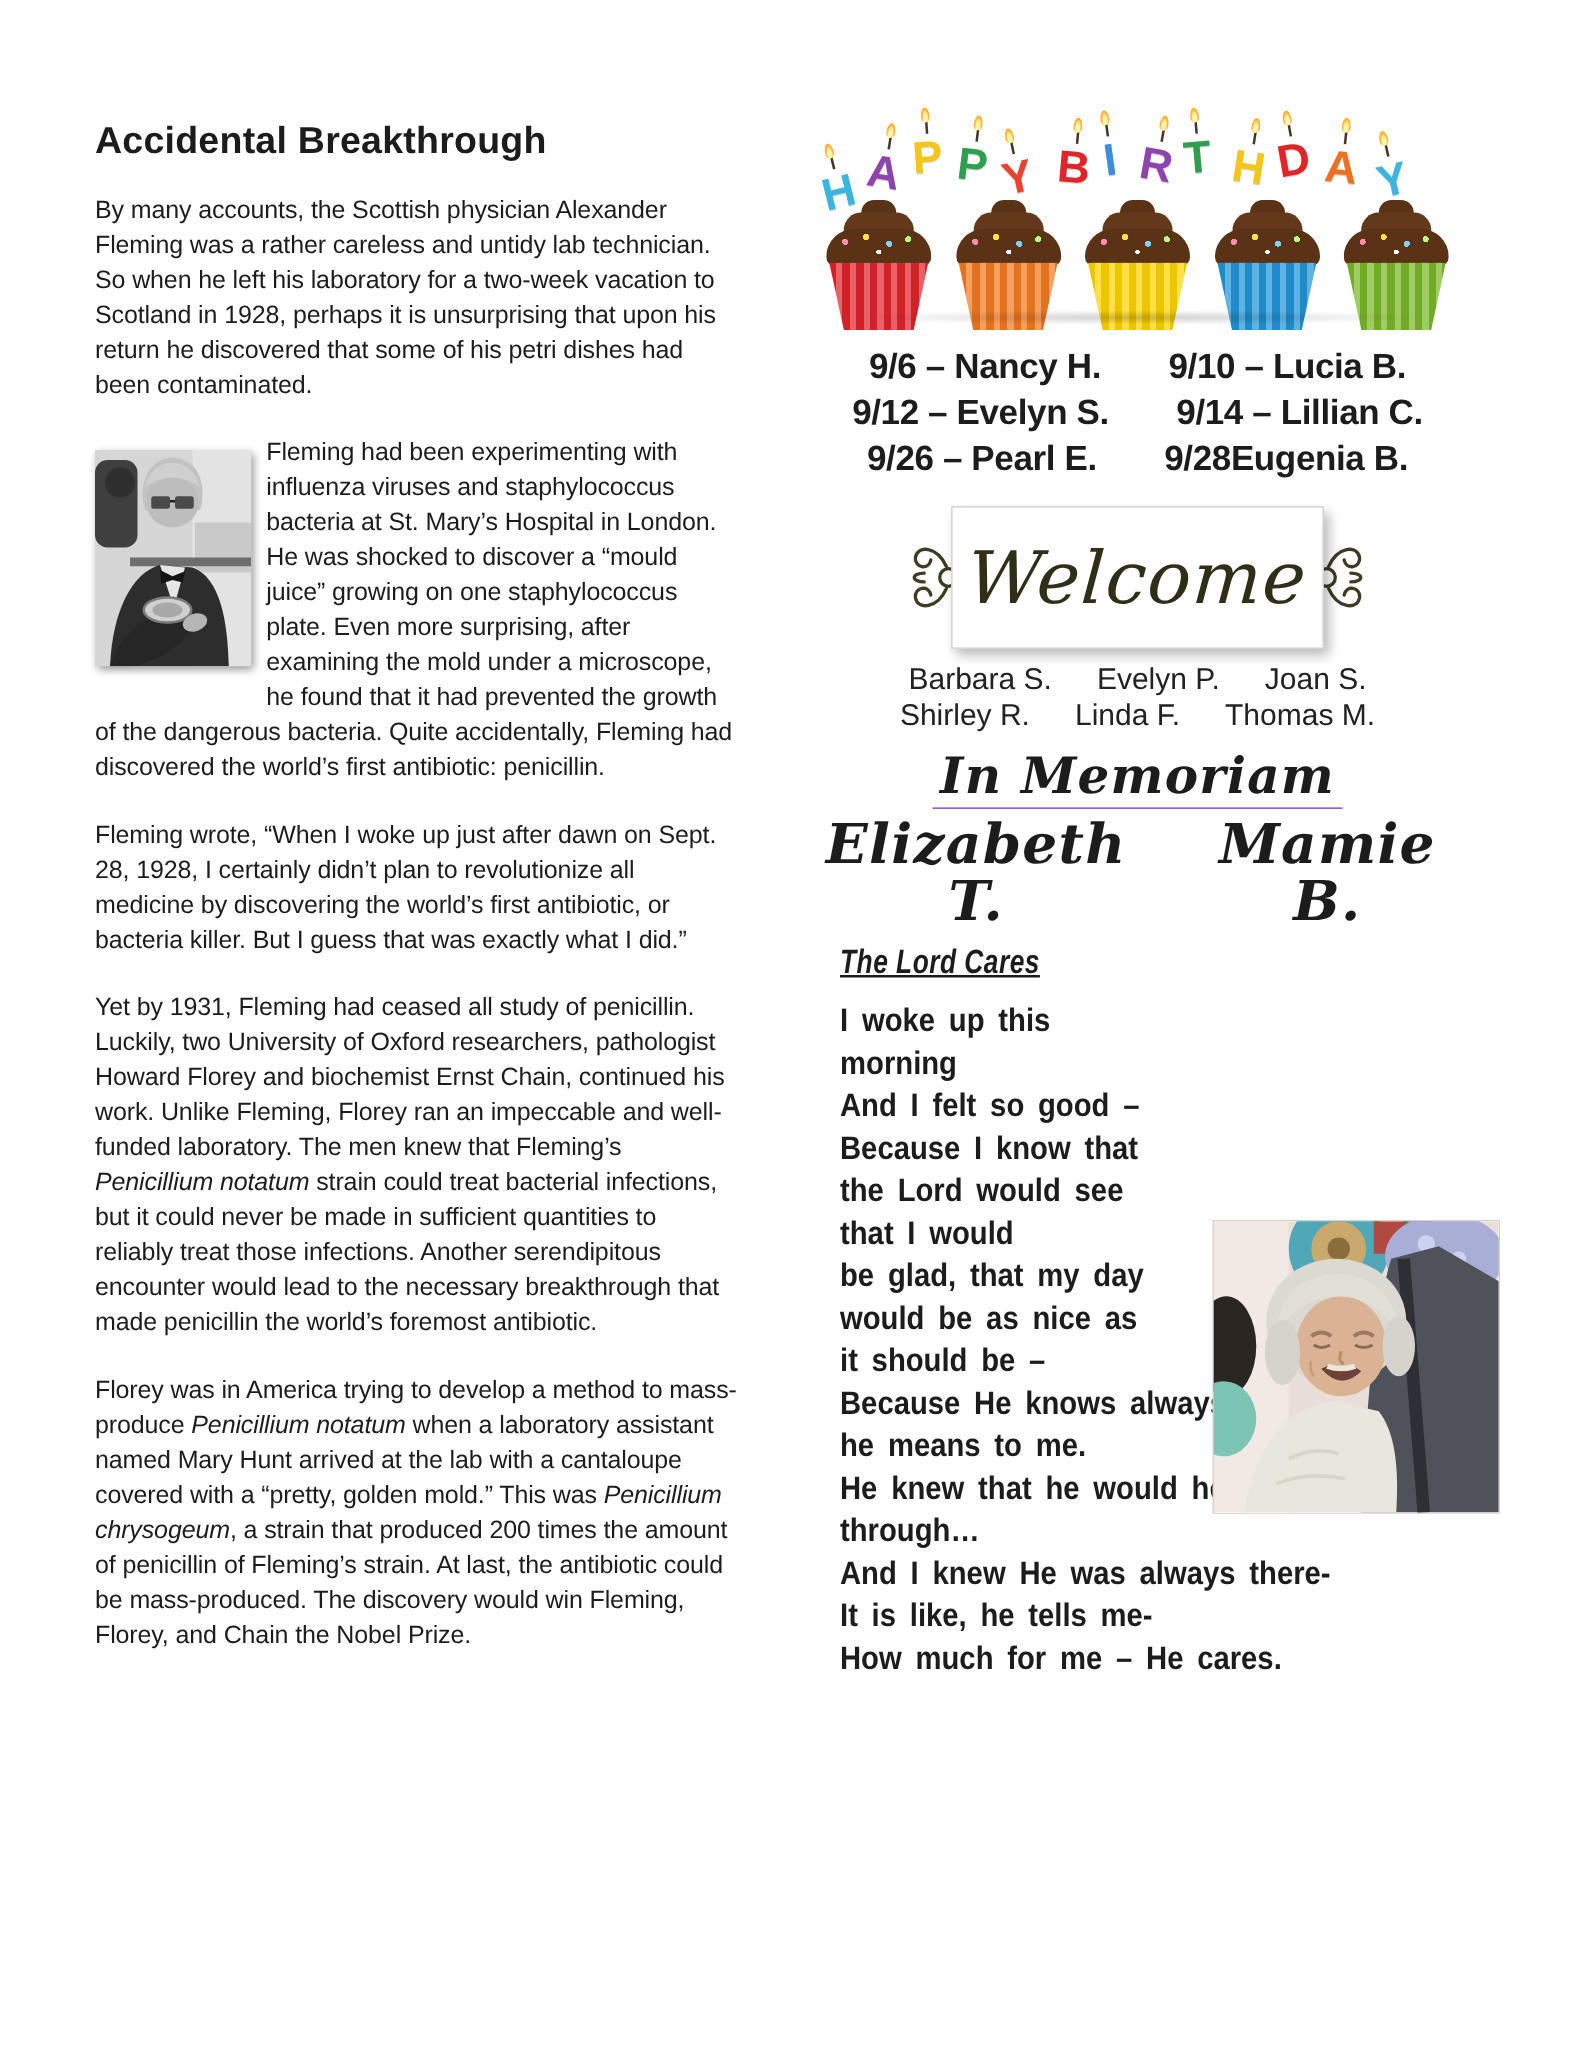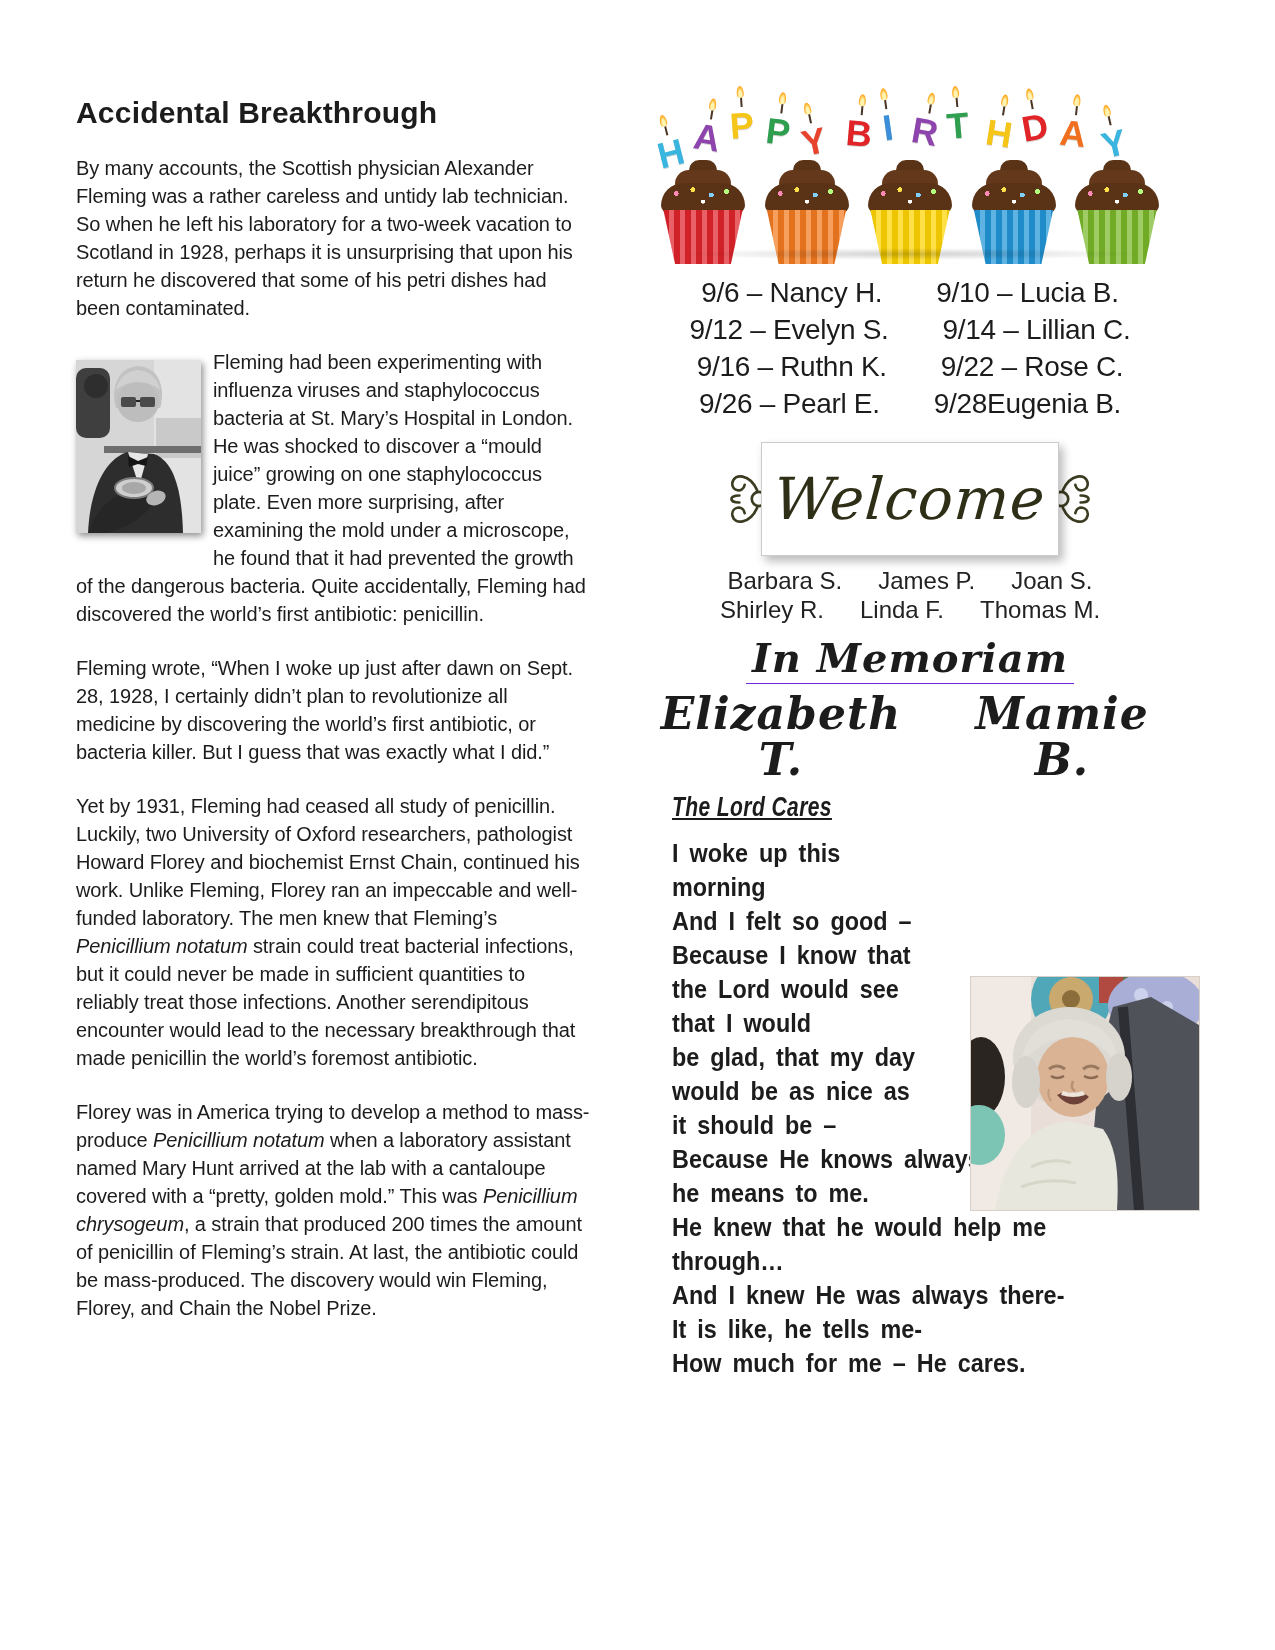--- a/index.html
+++ b/index.html
@@ -62,21 +62,21 @@
   .cup {
     position:relative; width:90px; height:54px; margin:-3px auto 0;
     clip-path:polygon(6% 0, 94% 0, 81% 100%, 19% 100%);
   }
   .cup::after{
     content:""; position:absolute; inset:0;
     background:repeating-linear-gradient(90deg, rgba(255,255,255,0.28) 0 5px, rgba(0,0,0,0.07) 5px 11px);
   }
   
   .bday-list { margin-top:14px; }
-  .bday-row { display:flex; justify-content:center; gap:54px; font-size:28px; font-weight:normal; line-height:37px; letter-spacing:-0.3px; }
+  .bday-row { display:flex; justify-content:center; gap:54px; font-size:28px; font-weight:bold; line-height:37px; letter-spacing:-0.3px; }
   
   .welcome-banner { display:flex; align-items:center; justify-content:center; height:130px; margin-top:12px; }
   .fl { flex:0 0 auto; z-index:1; }
   .fl-left { margin-right:-12px; }
   .fl-right { margin-left:-12px; transform:scaleX(-1); }
   .welbox {
     position:relative; z-index:2; width:296px; height:112px; background:#ffffff;
     border:1px solid #cccccc; box-shadow:4px 5px 9px rgba(0,0,0,0.28);
     display:flex; align-items:center; justify-content:center;
   }
@@ -216,24 +216,20 @@
     <div class="bday-list">
       <div class="bday-row">
         <span>9/6 – Nancy H.</span>
         <span>9/10 – Lucia B.</span>
       </div>
       <div class="bday-row">
         <span>9/12 – Evelyn S.</span>
         <span>9/14 – Lillian C.</span>
       </div>
       <div class="bday-row">
-        <span>9/16 – Ruthn K.</span>
-        <span>9/22 – Rose C.</span>
-      </div>
-      <div class="bday-row">
         <span>9/26 – Pearl E.</span>
         <span>9/28Eugenia B.</span>
       </div>
     </div>
 
     <div class="welcome-banner">
       <svg class="fl fl-left" width="46" height="76" viewBox="0 0 52 84">
         <g stroke="#3c3c22" stroke-width="3" fill="none" stroke-linecap="round">
           <circle cx="36" cy="42" r="8"></circle>
           <path d="M34 32 C26 14 8 12 6 24 C5 33 18 36 20 26"></path>
@@ -254,21 +250,21 @@
           <path d="M14 38 C2 38 2 46 14 46"></path>
         </g>
         <circle cx="45" cy="24" r="3" fill="#3c3c22"></circle>
         <circle cx="45" cy="60" r="3" fill="#3c3c22"></circle>
       </svg>
     </div>
 
     <div class="welcome-names">
       <div class="wn-row">
         <span>Barbara S.</span>
-        <span>James P.</span>
+        <span>Evelyn P.</span>
         <span>Joan S.</span>
       </div>
       <div class="wn-row">
         <span>Shirley R.</span>
         <span>Linda F.</span>
         <span>Thomas M.</span>
       </div>
     </div>
 
     <div class="memoriam">

